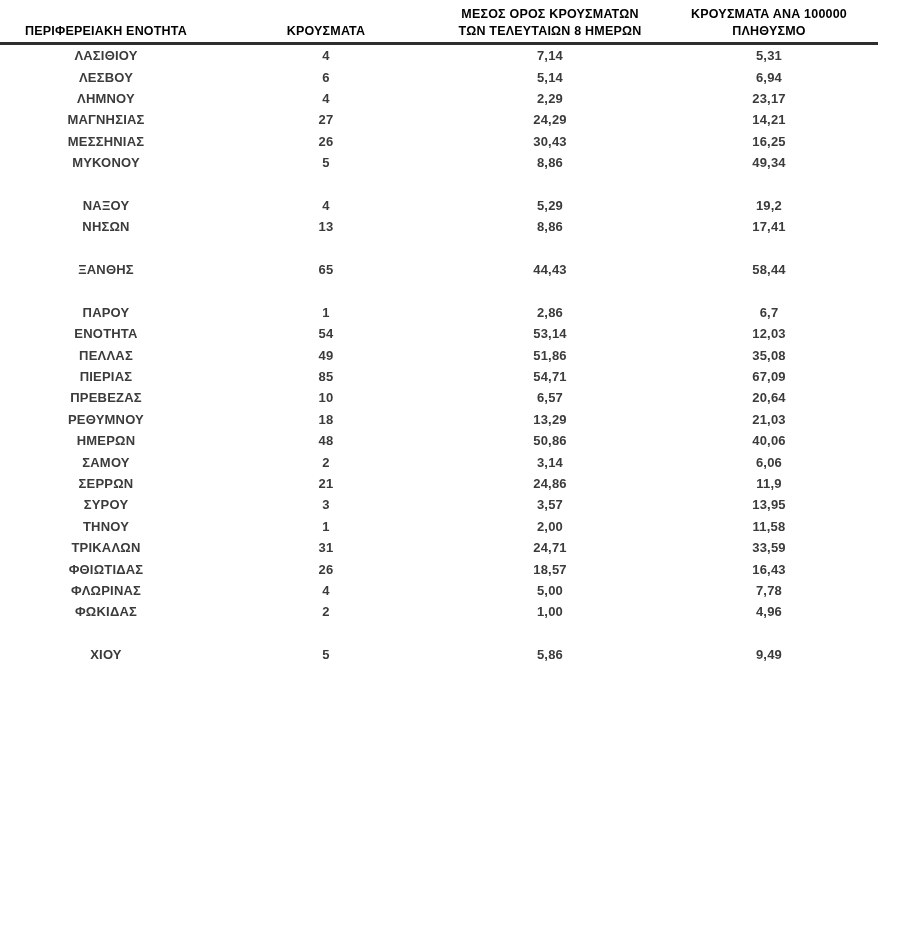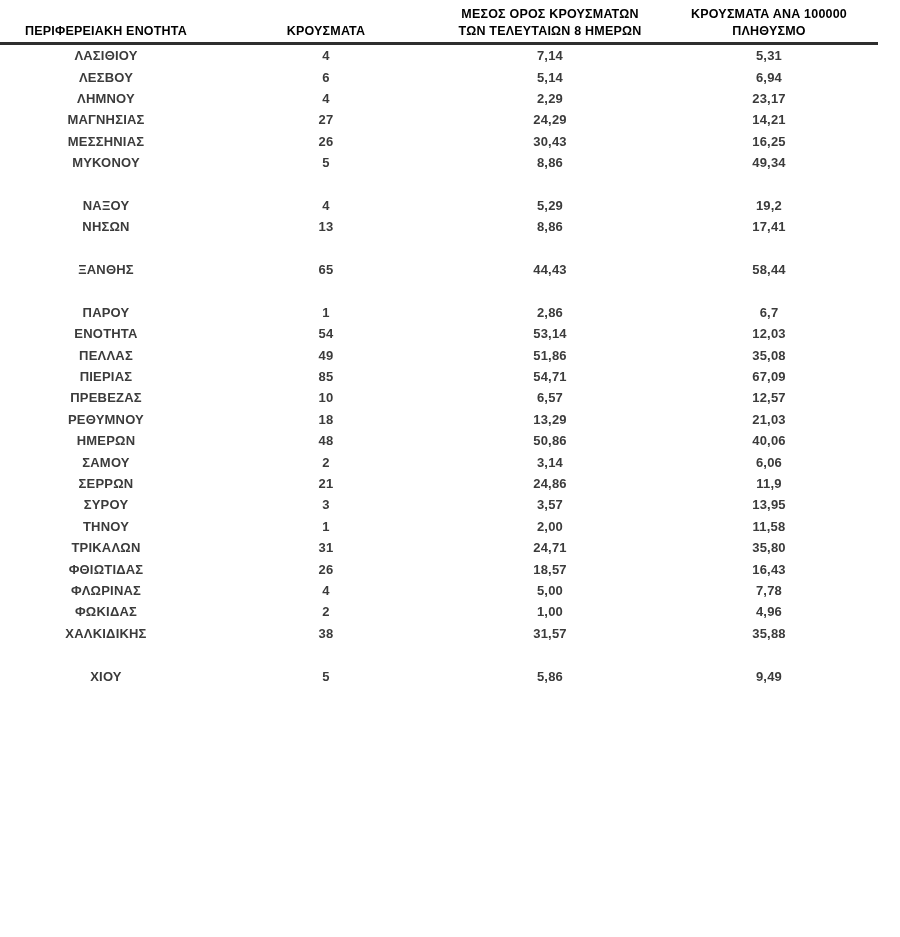--- a/index.html
+++ b/index.html
@@ -179,21 +179,21 @@
         <tr>
           <td>ΠΙΕΡΙΑΣ</td>
           <td>85</td>
           <td>54,71</td>
           <td>67,09</td>
         </tr>
         <tr>
           <td>ΠΡΕΒΕΖΑΣ</td>
           <td>10</td>
           <td>6,57</td>
-          <td>12,57</td>
+          <td>20,64</td>
         </tr>
         <tr>
           <td>ΡΕΘΥΜΝΟΥ</td>
           <td>18</td>
           <td>13,29</td>
           <td>21,03</td>
         </tr>
         <tr>
           <td>ΗΜΕΡΩΝ</td>
           <td>48</td>
@@ -221,45 +221,39 @@
         <tr>
           <td>ΤΗΝΟΥ</td>
           <td>1</td>
           <td>2,00</td>
           <td>11,58</td>
         </tr>
         <tr>
           <td>ΤΡΙΚΑΛΩΝ</td>
           <td>31</td>
           <td>24,71</td>
-          <td>35,80</td>
+          <td>33,59</td>
         </tr>
         <tr>
           <td>ΦΘΙΩΤΙΔΑΣ</td>
           <td>26</td>
           <td>18,57</td>
           <td>16,43</td>
         </tr>
         <tr>
           <td>ΦΛΩΡΙΝΑΣ</td>
           <td>4</td>
           <td>5,00</td>
           <td>7,78</td>
         </tr>
         <tr>
           <td>ΦΩΚΙΔΑΣ</td>
           <td>2</td>
           <td>1,00</td>
           <td>4,96</td>
-        </tr>
-        <tr>
-          <td>ΧΑΛΚΙΔΙΚΗΣ</td>
-          <td>38</td>
-          <td>31,57</td>
-          <td>35,88</td>
         </tr>
         <tr class="spacer">
           <td></td>
           <td></td>
           <td></td>
           <td></td>
         </tr>
         <tr>
           <td>ΧΙΟΥ</td>
           <td>5</td>

